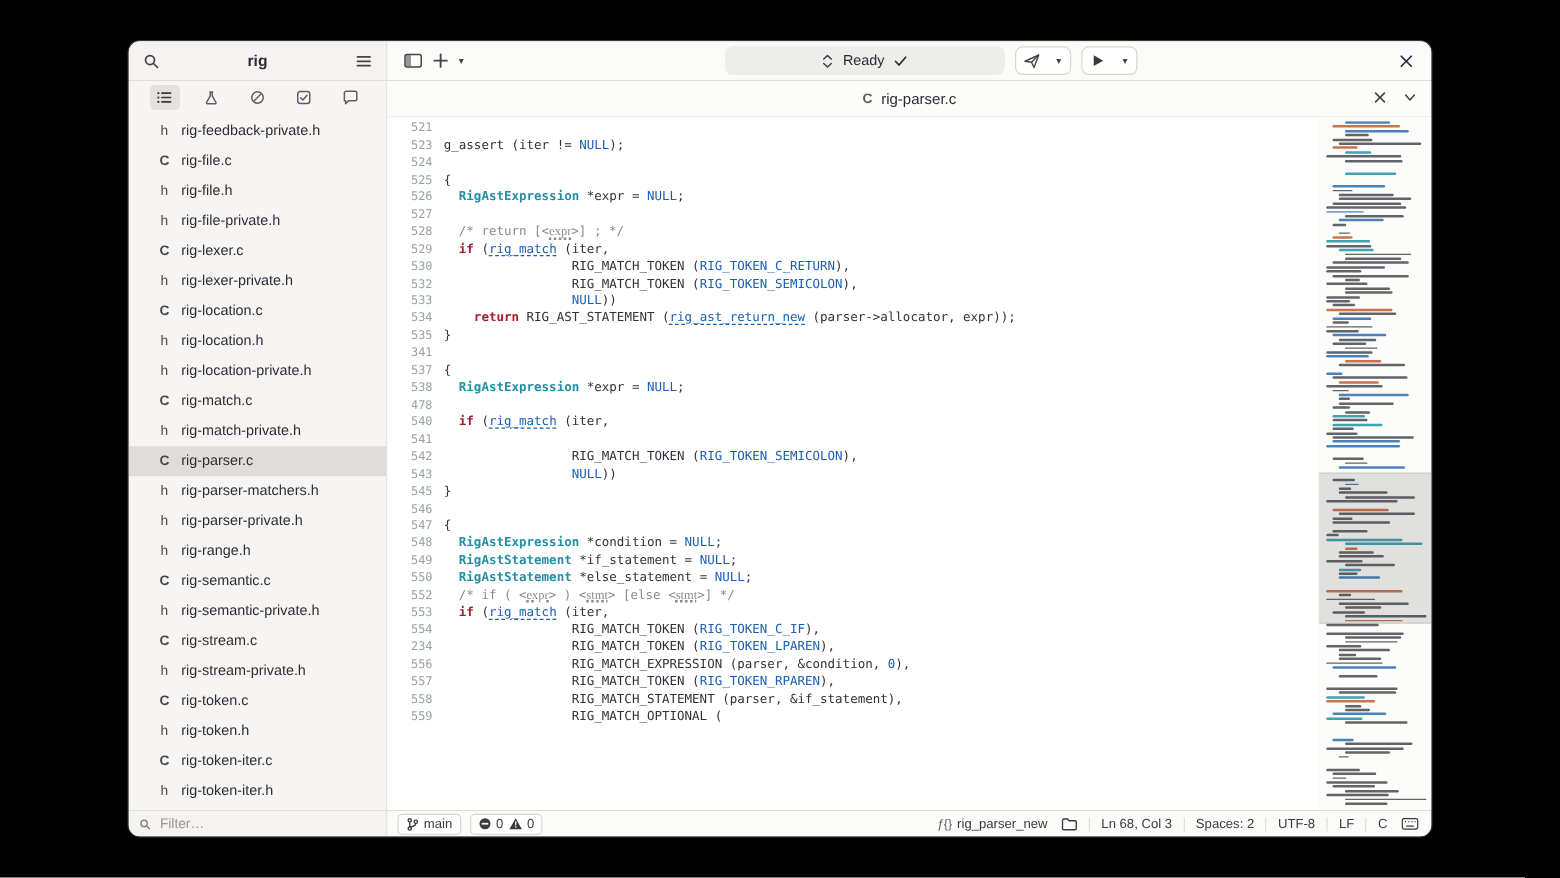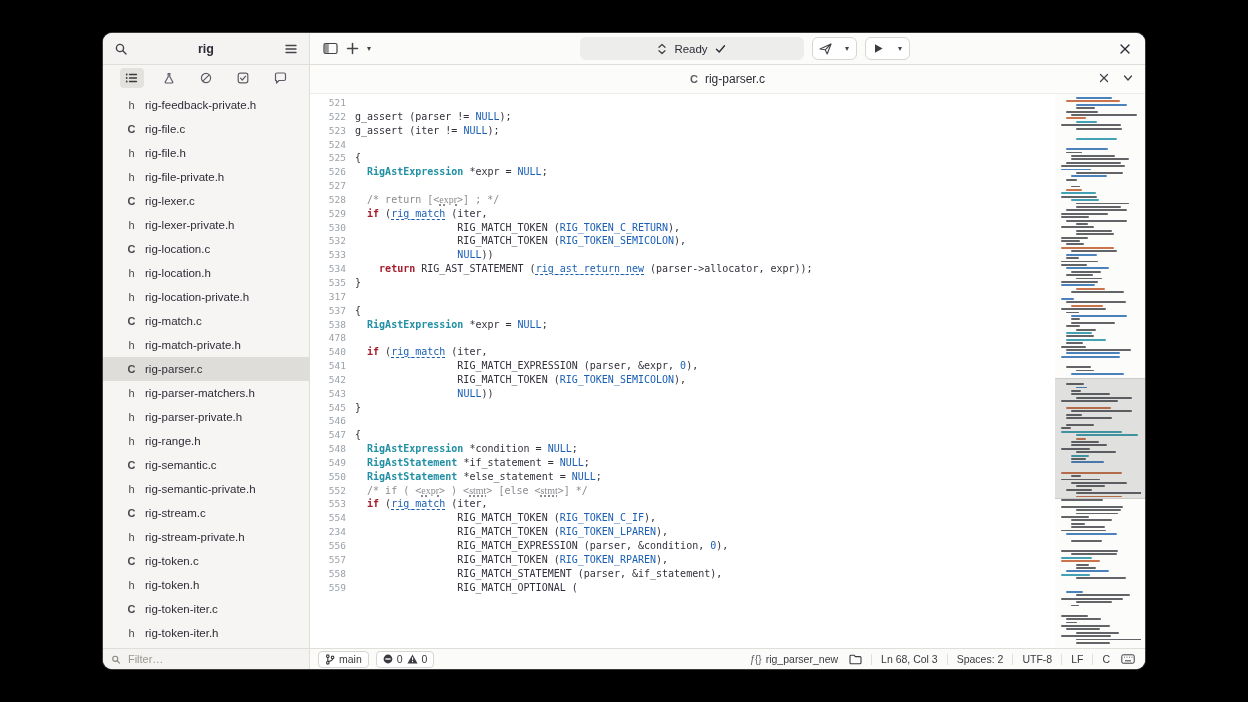--- a/index.html
+++ b/index.html
@@ -352,24 +352,20 @@
         </div>
       </div>
 
       <div class="editor">
         <div class="code-lines">
             <div class="crow">
               <span class="lnum">521</span>
               <span class="cl"></span>
             </div>
             <div class="crow">
-              <span class="lnum">522</span>
-              <span class="cl"><span class="tk-p">g_assert (parser != </span><span class="tk-n">NULL</span><span class="tk-p">);</span></span>
-            </div>
-            <div class="crow">
               <span class="lnum">523</span>
               <span class="cl"><span class="tk-p">g_assert (iter != </span><span class="tk-n">NULL</span><span class="tk-p">);</span></span>
             </div>
             <div class="crow">
               <span class="lnum">524</span>
               <span class="cl"></span>
             </div>
             <div class="crow">
               <span class="lnum">525</span>
               <span class="cl"><span class="tk-p">{</span></span>
@@ -404,42 +400,41 @@
             </div>
             <div class="crow">
               <span class="lnum">534</span>
               <span class="cl"><span class="tk-p">    </span><span class="tk-k">return</span><span class="tk-p"> RIG_AST_STATEMENT (</span><span class="tk-l">rig_ast_return_new</span><span class="tk-p"> (parser-&gt;allocator, expr));</span></span>
             </div>
             <div class="crow">
               <span class="lnum">535</span>
               <span class="cl"><span class="tk-p">}</span></span>
             </div>
             <div class="crow">
-              <span class="lnum">317</span>
+              <span class="lnum">341</span>
               <span class="cl"></span>
             </div>
             <div class="crow">
               <span class="lnum">537</span>
               <span class="cl"><span class="tk-p">{</span></span>
             </div>
             <div class="crow">
               <span class="lnum">538</span>
               <span class="cl"><span class="tk-p">  </span><span class="tk-t">RigAstExpression</span><span class="tk-p"> *expr = </span><span class="tk-n">NULL</span><span class="tk-p">;</span></span>
             </div>
             <div class="crow">
               <span class="lnum">478</span>
               <span class="cl"></span>
             </div>
             <div class="crow">
               <span class="lnum">540</span>
               <span class="cl"><span class="tk-p">  </span><span class="tk-k">if</span><span class="tk-p"> (</span><span class="tk-l">rig_match</span><span class="tk-p"> (iter,</span></span>
             </div>
             <div class="crow">
               <span class="lnum">541</span>
-              <span class="cl"><span class="tk-p">                 RIG_MATCH_EXPRESSION (parser, &amp;expr, </span><span class="tk-n">0</span><span class="tk-p">),</span></span>
             </div>
             <div class="crow">
               <span class="lnum">542</span>
               <span class="cl"><span class="tk-p">                 RIG_MATCH_TOKEN (</span><span class="tk-n">RIG_TOKEN_SEMICOLON</span><span class="tk-p">),</span></span>
             </div>
             <div class="crow">
               <span class="lnum">543</span>
               <span class="cl"><span class="tk-p">                 </span><span class="tk-n">NULL</span><span class="tk-p">))</span></span>
             </div>
             <div class="crow">

